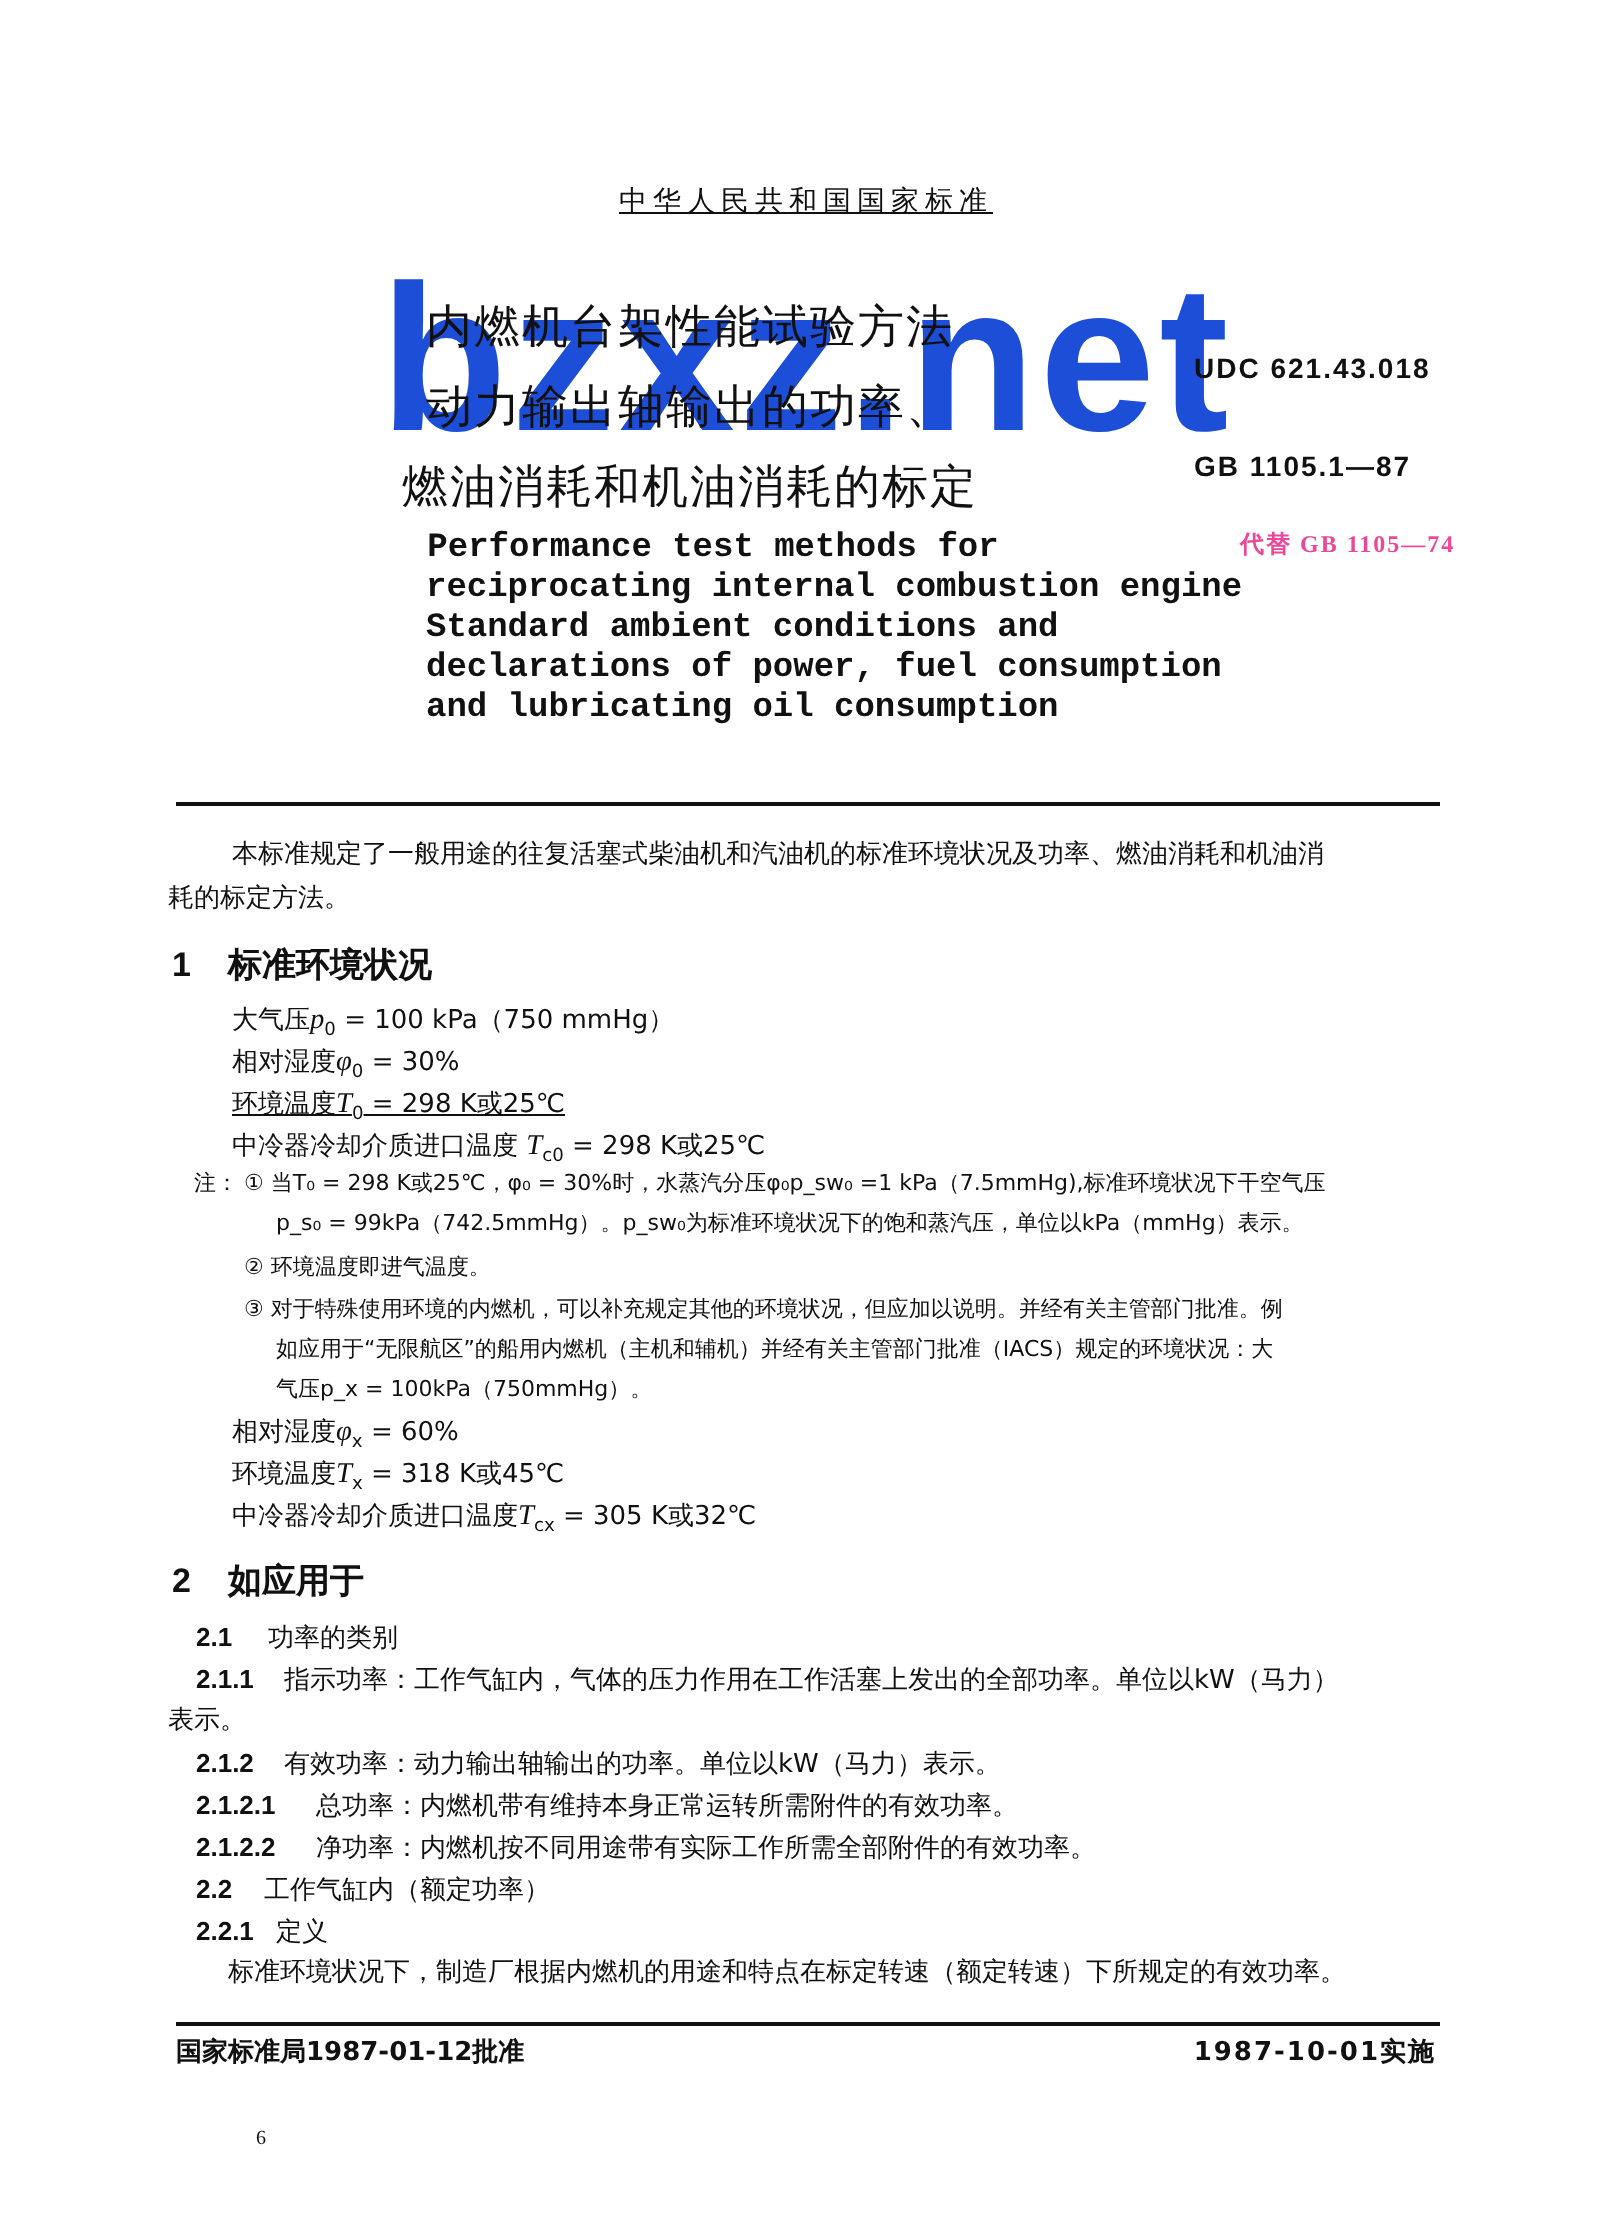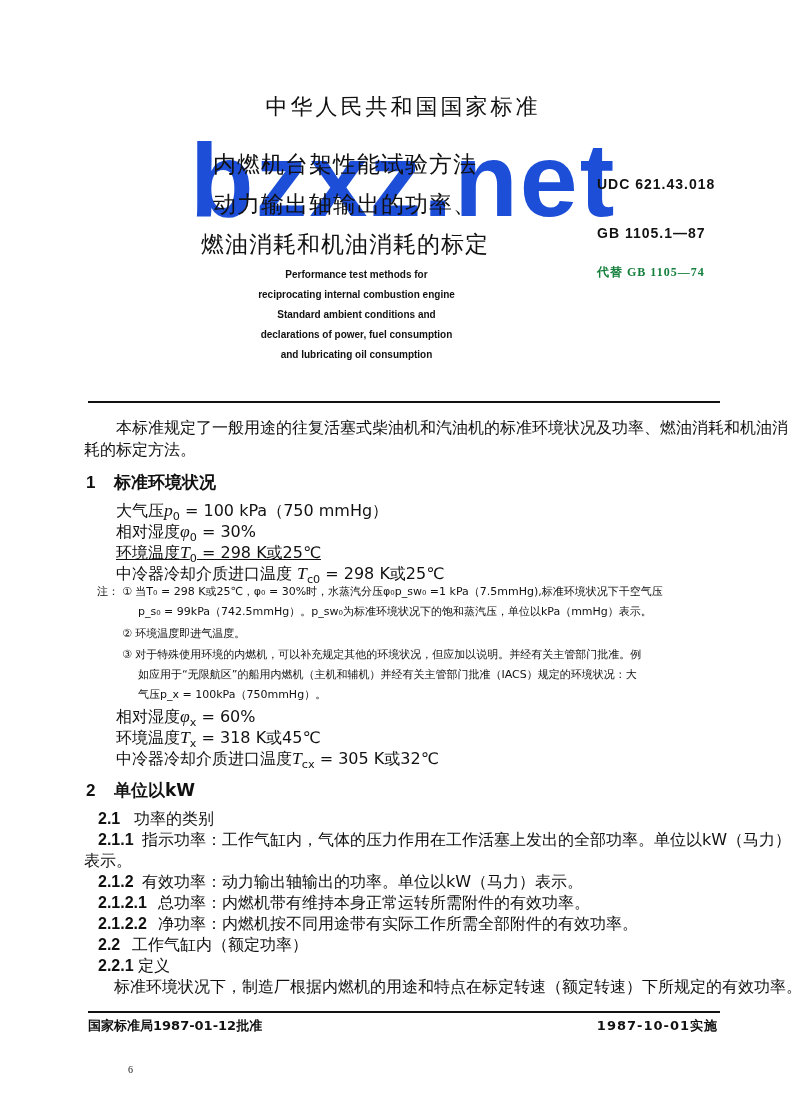--- a/index.html
+++ b/index.html
@@ -8,31 +8,31 @@
       background: #ffffff; color: #111111;
       font-family: "DejaVu Sans", "Liberation Sans", sans-serif;
     }
     .abs { position: absolute; }
     .watermark {
       position: absolute; left: 190px; top: 128px;
       font-family: "Liberation Sans", sans-serif; font-weight: bold;
       font-size: 104px; letter-spacing: 2px; color: #1d4ed8; line-height: 1;
       z-index: 0; user-select: none;
     }
-    .national { left: 0; width: 780px; top: 92px; text-align: center; font-size: 22px; letter-spacing: 3px; z-index: 1; padding-left: 26px; box-sizing: border-box; }
+    .national { left: 0; width: 780px; top: 92px; text-align: center; font-size: 14px; letter-spacing: 3px; z-index: 1; padding-left: 26px; box-sizing: border-box; text-decoration: underline; }
     .title-block { left: 180px; width: 330px; top: 144px; text-align: center; z-index: 1; }
     .title-line { font-size: 23px; line-height: 40px; font-weight: normal; letter-spacing: 1px; white-space: nowrap; }
     .en-block { left: 190px; width: 310px; top: 265px; text-align: center; z-index: 1; }
-    .en-line { font-family: Liberation Sans, sans-serif; font-weight: bold; font-size: 10px; line-height: 20px; white-space: nowrap; margin-left: 23px; }
+    .en-line { font-family: Liberation Mono, monospace; font-weight: bold; font-size: 17px; line-height: 20px; white-space: nowrap; margin-left: 23px; }
     .code { font-family: "Liberation Sans", sans-serif; font-weight: bold; font-size: 14px; z-index: 1; letter-spacing: 1px; }
     .udc { left: 597px; top: 176px; }
     .gb { left: 597px; top: 225px; }
-    .replace { left: 597px; top: 264px; font-size: 12px; font-family: "Liberation Serif", serif; color: #15803d; text-align: right; }
+    .replace { left: 620px; top: 264px; font-size: 12px; font-family: "Liberation Serif", serif; color: #ec4899; text-align: right; }
     .rule { left: 88px; width: 632px; height: 2px; background: #111; }
-    .body-text { font-size: 16px; line-height: 21px; white-space: nowrap; }
+    .body-text { font-size: 13px; line-height: 21px; white-space: nowrap; }
     .note-text { font-size: 11px; line-height: 20px; white-space: nowrap; }
     .secnum { font-family: "Liberation Sans", sans-serif; font-weight: bold; display: inline-block; }
     .sec-h { font-weight: bold; font-size: 17px; }
     sub { font-size: 0.7em; }
     i.v { font-family: "Liberation Serif", serif; font-style: italic; font-size: 1.1em; }
     .footer-left { left: 88px; top: 1017px; font-size: 13px; font-weight: bold; }
     .footer-right { right: 82px; top: 1017px; font-size: 13px; font-weight: bold; letter-spacing: 1px; }
     .page-num { left: 128px; top: 1064px; font-size: 10px; font-family: "Liberation Serif", serif; }
   </style>
 </head>
@@ -94,21 +94,21 @@
   <span>相对湿度</span><i class="v">φ</i><sub>x</sub><span> = 60%</span>
 </div>
 <div class="abs body-text" style="left:116px; top:727px;">
   <span>环境温度</span><i class="v">T</i><sub>x</sub><span> = 318 K或45℃</span>
 </div>
 <div class="abs body-text" style="left:116px; top:748px;">
   <span>中冷器冷却介质进口温度</span><i class="v">T</i><sub>cx</sub><span> = 305 K或32℃</span>
 </div>
 
 <div class="abs body-text sec-h" style="left:86px; top:780px;">
-  <span class="secnum" style="width:28px">2</span><span>单位以kW</span>
+  <span class="secnum" style="width:28px">2</span><span>如应用于</span>
 </div>
 
 <div class="abs body-text" style="left:98px; top:808px;">
   <span class="secnum" style="width:36px">2.1</span><span>功率的类别</span>
 </div>
 <div class="abs body-text" style="left:98px; top:829px;">
   <span class="secnum" style="width:44px">2.1.1</span><span>指示功率：工作气缸内，气体的压力作用在工作活塞上发出的全部功率。单位以kW（马力）</span>
 </div>
 <div class="abs body-text" style="left:84px; top:850px;">表示。</div>
 <div class="abs body-text" style="left:98px; top:871px;">

